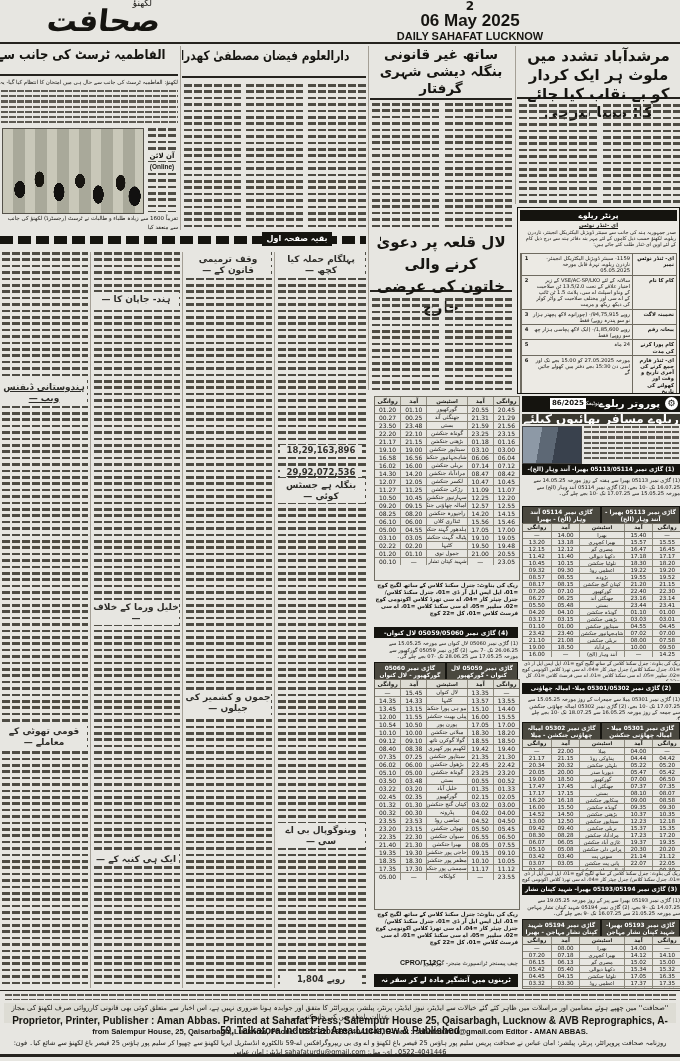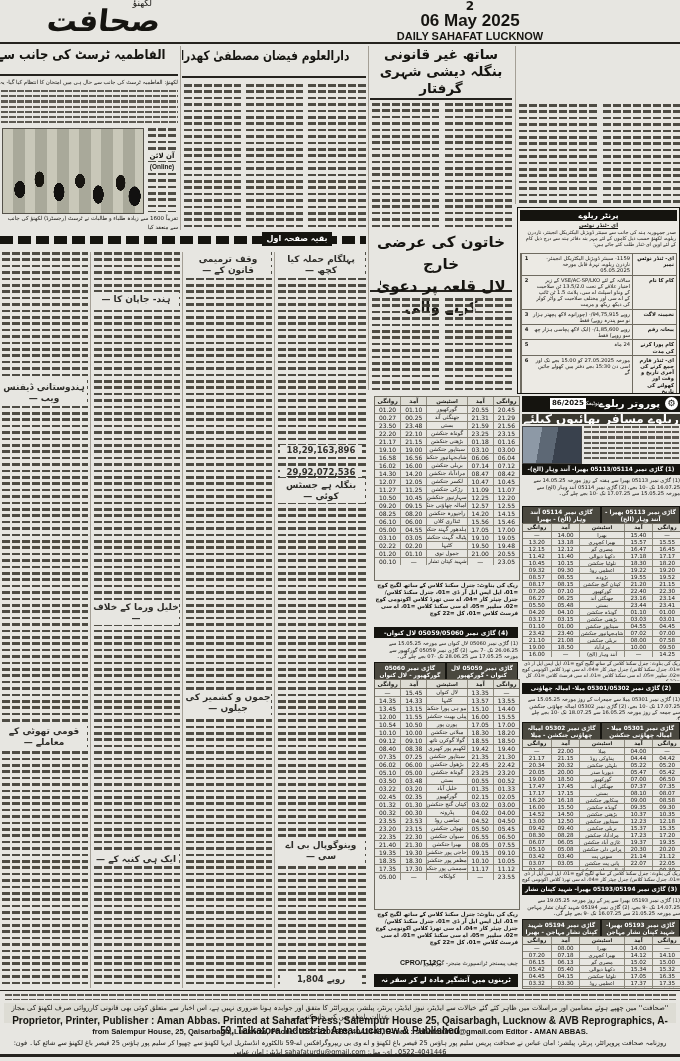--- a/index.html
+++ b/index.html
@@ -57,33 +57,37 @@
     <div class="abs rtl" style="right:8px;top:-4px;font-size:9px;">لکھنؤ</div>
     <div class="abs rtl b" style="right:0;top:2px;font-size:30px;line-height:34px;transform:skewX(-6deg);">صحافت</div>
   </div>
   <div class="abs ctr" style="left:380px;top:0;width:180px;">
     <div class="b" style="font-size:12px;line-height:12px;">2</div>
     <div class="b" style="font-size:17px;line-height:18px;font-family:'Liberation Sans',sans-serif;">06 May 2025</div>
     <div class="b" style="font-size:11px;line-height:13px;font-family:'Liberation Sans',sans-serif;">DAILY SAHAFAT LUCKNOW</div>
   </div>
   <div class="abs" style="left:0;top:42px;width:680px;height:2px;background:#25231e;"></div>
 
+  <div class="abs hl hl-rule" style="left:517px;top:47px;width:163px;height:50px;font-size:15px;">
+    <div>مرشدآباد تشدد میں ملوث ہر ایک کردار</div>
+    <div>کو بے نقاب کیا جائے گا: ممتا بنرجی</div>
+  </div>
   <div class="abs sim" style="left:601px;top:104px;width:79px;height:100px;"></div>
   <div class="abs sim" style="left:517px;top:104px;width:80px;height:100px;"></div>
 
   <div class="abs hl hl-rule" style="left:370px;top:46px;width:142px;height:52px;font-size:13.5px;">
     <div>ساتھ غیر قانونی</div>
     <div>بنگلہ دیشی شہری گرفتار</div>
   </div>
   <div class="abs sim" style="left:443px;top:103px;width:69px;height:125px;"></div>
   <div class="abs sim" style="left:370px;top:103px;width:69px;height:125px;"></div>
 
   <div class="abs hl hl-rule" style="left:370px;top:232px;width:142px;height:58px;font-size:15px;line-height:1.45;">
+    <div>لال قلعہ پر دعویٰ کرنے والی</div>
     <div>خاتون کی عرضی خارج</div>
-    <div>لال قلعہ پر دعویٰ کرنے والی</div>
   </div>
   <div class="abs sim" style="left:443px;top:298px;width:69px;height:92px;"></div>
   <div class="abs sim" style="left:370px;top:298px;width:69px;height:92px;"></div>
 
   <div class="abs hl hl-rule" style="left:182px;top:48px;width:184px;height:28px;font-size:13px;white-space:nowrap;overflow:hidden;">
     <div style="transform:scaleX(.82);transform-origin:center;">دارالعلوم فیضان مصطفیٰ کھدرا میں عرس تاج الشریعہ منعقد</div>
   </div>
   <div class="abs sim" style="left:306px;top:84px;width:60px;height:146px;"></div>
   <div class="abs sim" style="left:244px;top:84px;width:59px;height:146px;"></div>
   <div class="abs sim" style="left:182px;top:84px;width:59px;height:146px;"></div>
@@ -113,38 +117,38 @@
   </div>
 
   <div class="abs vrule" style="left:180px;top:46px;height:184px;"></div>
   <div class="abs vrule" style="left:368px;top:46px;height:344px;"></div>
   <div class="abs vrule" style="left:515px;top:46px;height:158px;"></div>
 
   <div class="abs" style="left:0;top:236px;width:366px;height:8px;background:repeating-linear-gradient(90deg,#15140f 0 13px,#e7e6e1 13px 18px);"></div>
   <div class="abs blackbar" style="left:262px;top:232px;width:70px;height:14px;font-size:8px;line-height:14px;">بقیہ صفحہ اول</div>
 
   <div class="abs sim" style="left:0;top:252px;width:88px;height:736px;">
-    <div class="subhead" style="top:128px;">ہندوستانی ڈیفنس ویب —</div>
+    <div class="subhead" style="top:128px;text-decoration:underline;">ہندوستانی ڈیفنس ویب —</div>
     <div class="subhead" style="top:472px;">قومی تھوٹی کے معاملے —</div>
   </div>
   <div class="abs sim" style="left:92px;top:252px;width:88px;height:736px;">
     <div class="subhead" style="top:40px;">ہند- جاپان کا —</div>
     <div class="subhead" style="top:348px;">خلیل ورما کے خلاف —</div>
     <div class="subhead" style="top:600px;">ایک ہی کنبہ کے —</div>
   </div>
   <div class="abs sim" style="left:184px;top:252px;width:88px;height:736px;">
     <div class="subhead" style="top:0px;">وقف ترمیمی قانون کے —</div>
     <div class="subhead" style="top:438px;">جموں و کشمیر کی جیلوں —</div>
   </div>
   <div class="abs sim" style="left:276px;top:252px;width:90px;height:736px;">
     <div class="subhead" style="top:0px;">پہلگام حملہ کیا کچھ —</div>
     <div class="fig" style="top:193px;">18,29,163,896</div>
     <div class="fig" style="top:215px;text-decoration:underline;">29,92,072,536</div>
     <div class="subhead" style="top:226px;">بنگلہ ہے جسٹس کوئی —</div>
-    <div class="subhead" style="top:586px;">وینوگوپال بی اے سی —</div>
+    <div class="subhead" style="top:571px;">وینوگوپال بی اے سی —</div>
     <div class="fig" style="top:722px;">1,804 روپے</div>
   </div>
 
   <div class="abs vrule" style="left:90px;top:252px;height:736px;"></div>
   <div class="abs vrule" style="left:182px;top:252px;height:736px;"></div>
   <div class="abs vrule" style="left:274px;top:252px;height:736px;"></div>
 
   <div class="abs" style="left:517px;top:207px;width:161px;height:185px;border:1px solid #15140f;background:#eceae4;overflow:hidden;">
     <div class="blackbar" style="height:11px;font-size:7.5px;line-height:11px;margin:2px 2px 0;">پرنٹر ریلوے</div>
     <div class="rtl ctr b" style="font-size:5.5px;line-height:8px;text-decoration:underline;">ای -ٹنڈر نوٹس</div>

